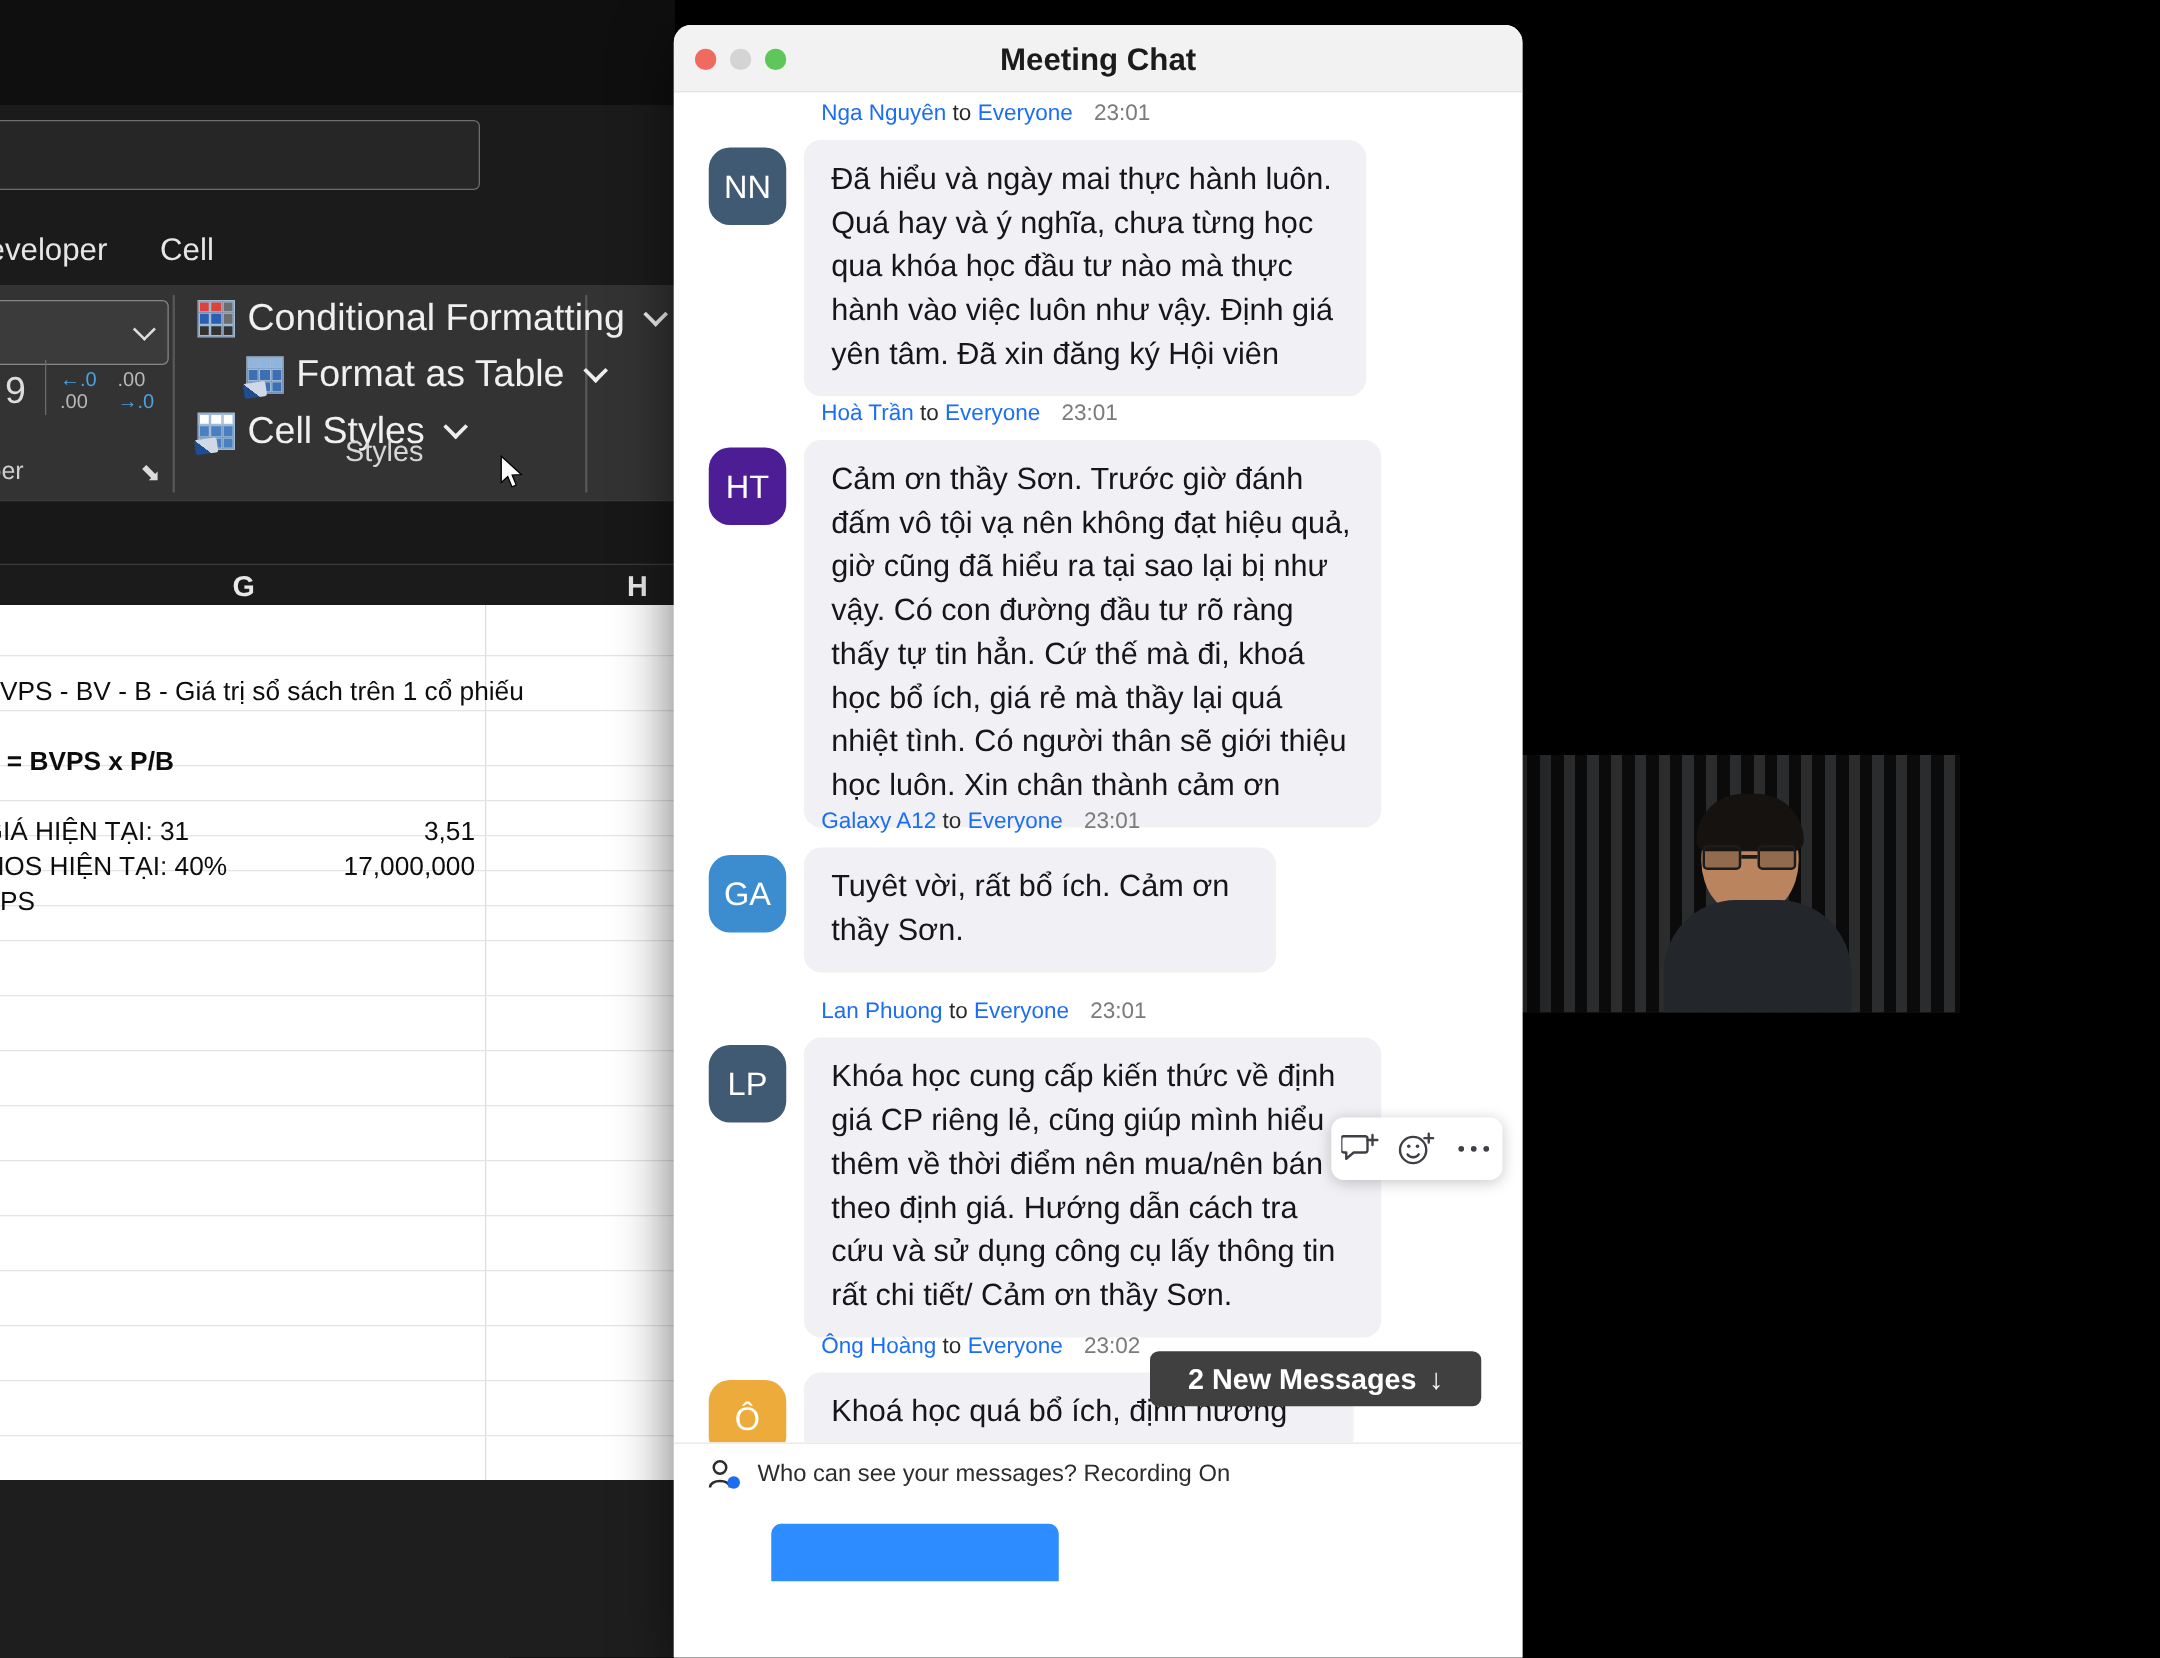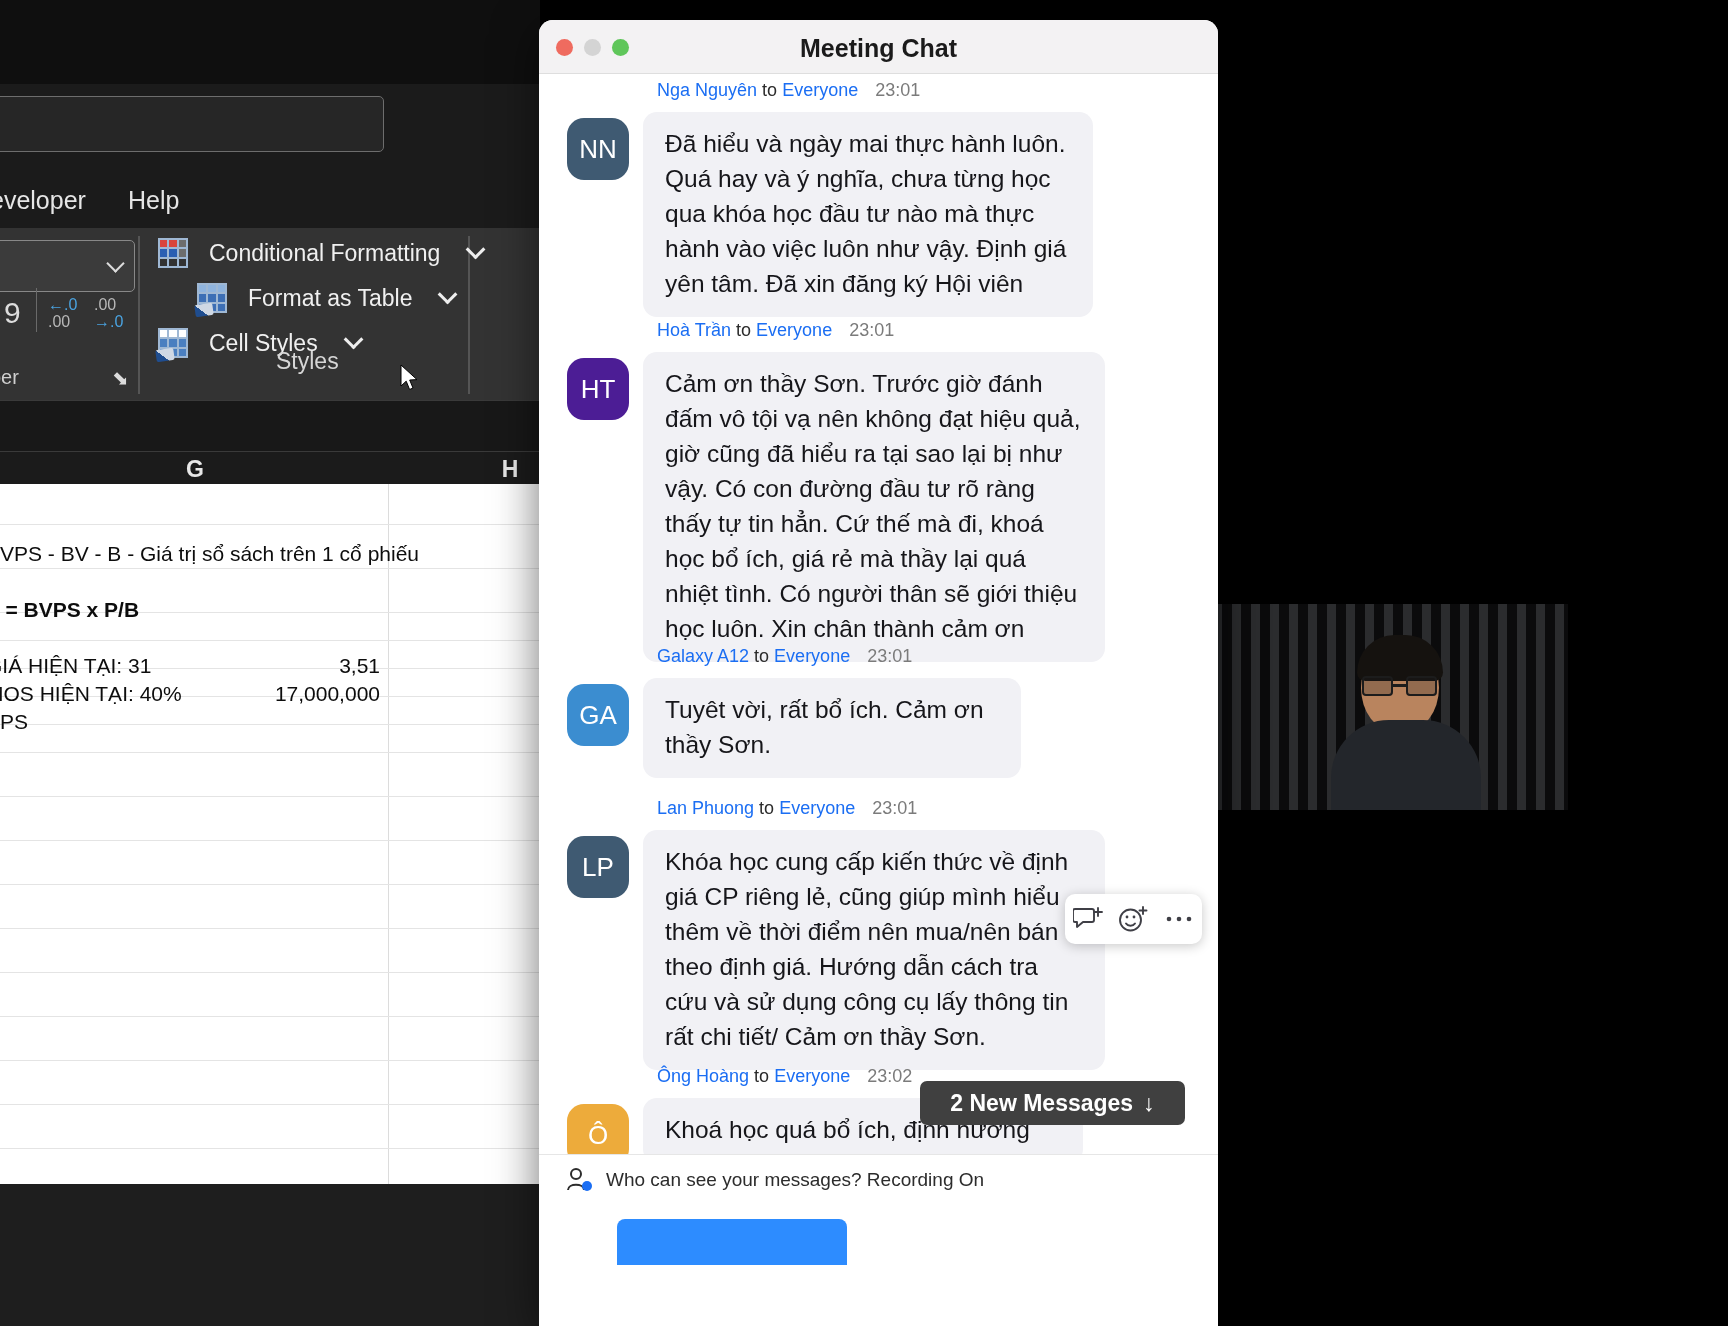--- a/index.html
+++ b/index.html
@@ -54,22 +54,22 @@
   .dec-btn { position: absolute; color: #b8b8b8; font-size: 16px; line-height: 17px; }
   #dec-inc { left: 48px; top: 296px; }
   #dec-dec { left: 94px; top: 296px; }
   .dec-arrow { color: #4aa3e0; }
   #number-group-label { position: absolute; left: -10px; top: 366px; color: #cfcfcf; font-size: 20px; }
   #number-dialog-launcher { position: absolute; left: 112px; top: 366px; color: #dcdcdc; font-size: 20px; }
   #ribbon-div-1 { position: absolute; left: 138px; top: 236px; width: 2px; height: 158px; background: #555; }
   #ribbon-div-2 { position: absolute; left: 468px; top: 236px; width: 2px; height: 158px; background: #555; }
 
   .ribbon-btn {
-    position: absolute; display: flex; align-items: center; gap: 21px;
-    color: #f0f0f0; font-size: 23px; white-space: nowrap;
+    position: absolute; display: flex; align-items: center; gap: 10px;
+    color: #f0f0f0; font-size: 30px; white-space: nowrap;
   }
   #btn-conditional-formatting { left: 158px; top: 238px; }
   #btn-format-as-table { left: 164px; top: 283px; padding-left: 33px; }
   #btn-cell-styles { left: 158px; top: 328px; }
   .ribbon-icon { width: 30px; height: 30px; flex: 0 0 30px; position: relative; }
   .ribbon-icon .grid {
     position: absolute; inset: 0; border: 1.5px solid #9fb8d4;
     display: grid; grid-template-columns: 1fr 1fr 1fr; grid-template-rows: 1fr 1fr 1fr;
   }
   .ribbon-icon .grid i { border: 0.5px solid #9fb8d4; }
@@ -239,21 +239,21 @@
 <body>
 
 <div id="desktop">
 
   <div id="excel-window">
     <div id="excel-titlebar"></div>
     <div id="excel-namebox"></div>
 
     <div id="excel-menubar"></div>
     <div class="menu-item" id="menu-developer">eveloper</div>
-    <div class="menu-item" id="menu-help">Help</div>
+    <div class="menu-item" id="menu-help">Cell</div>
 
     <div id="excel-ribbon"></div>
 
     <div id="numfmt-select">
       <span class="chev-sm"></span>
     </div>
     <div id="comma-style">9</div>
     <div id="dec-sep"></div>
     <div class="dec-btn" id="dec-inc">
       <div class="dec-arrow">←.0</div>

